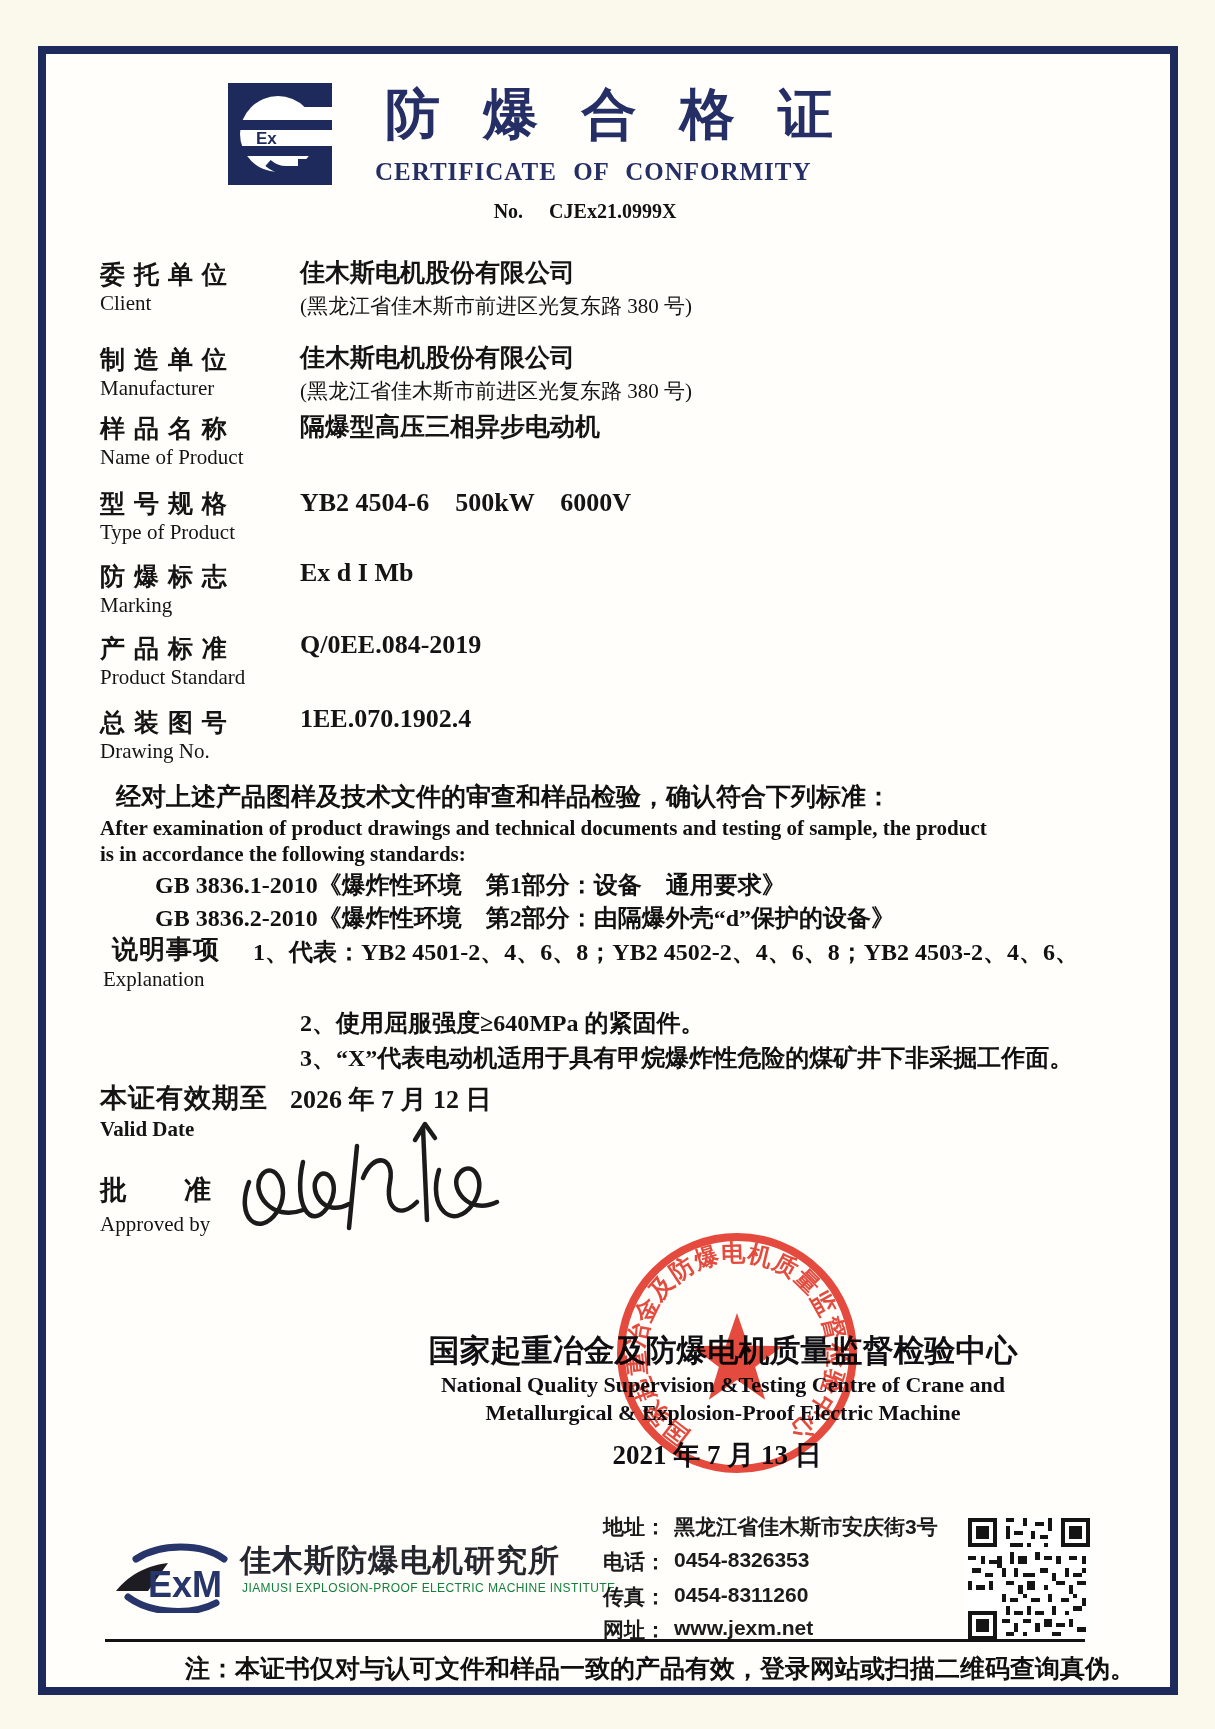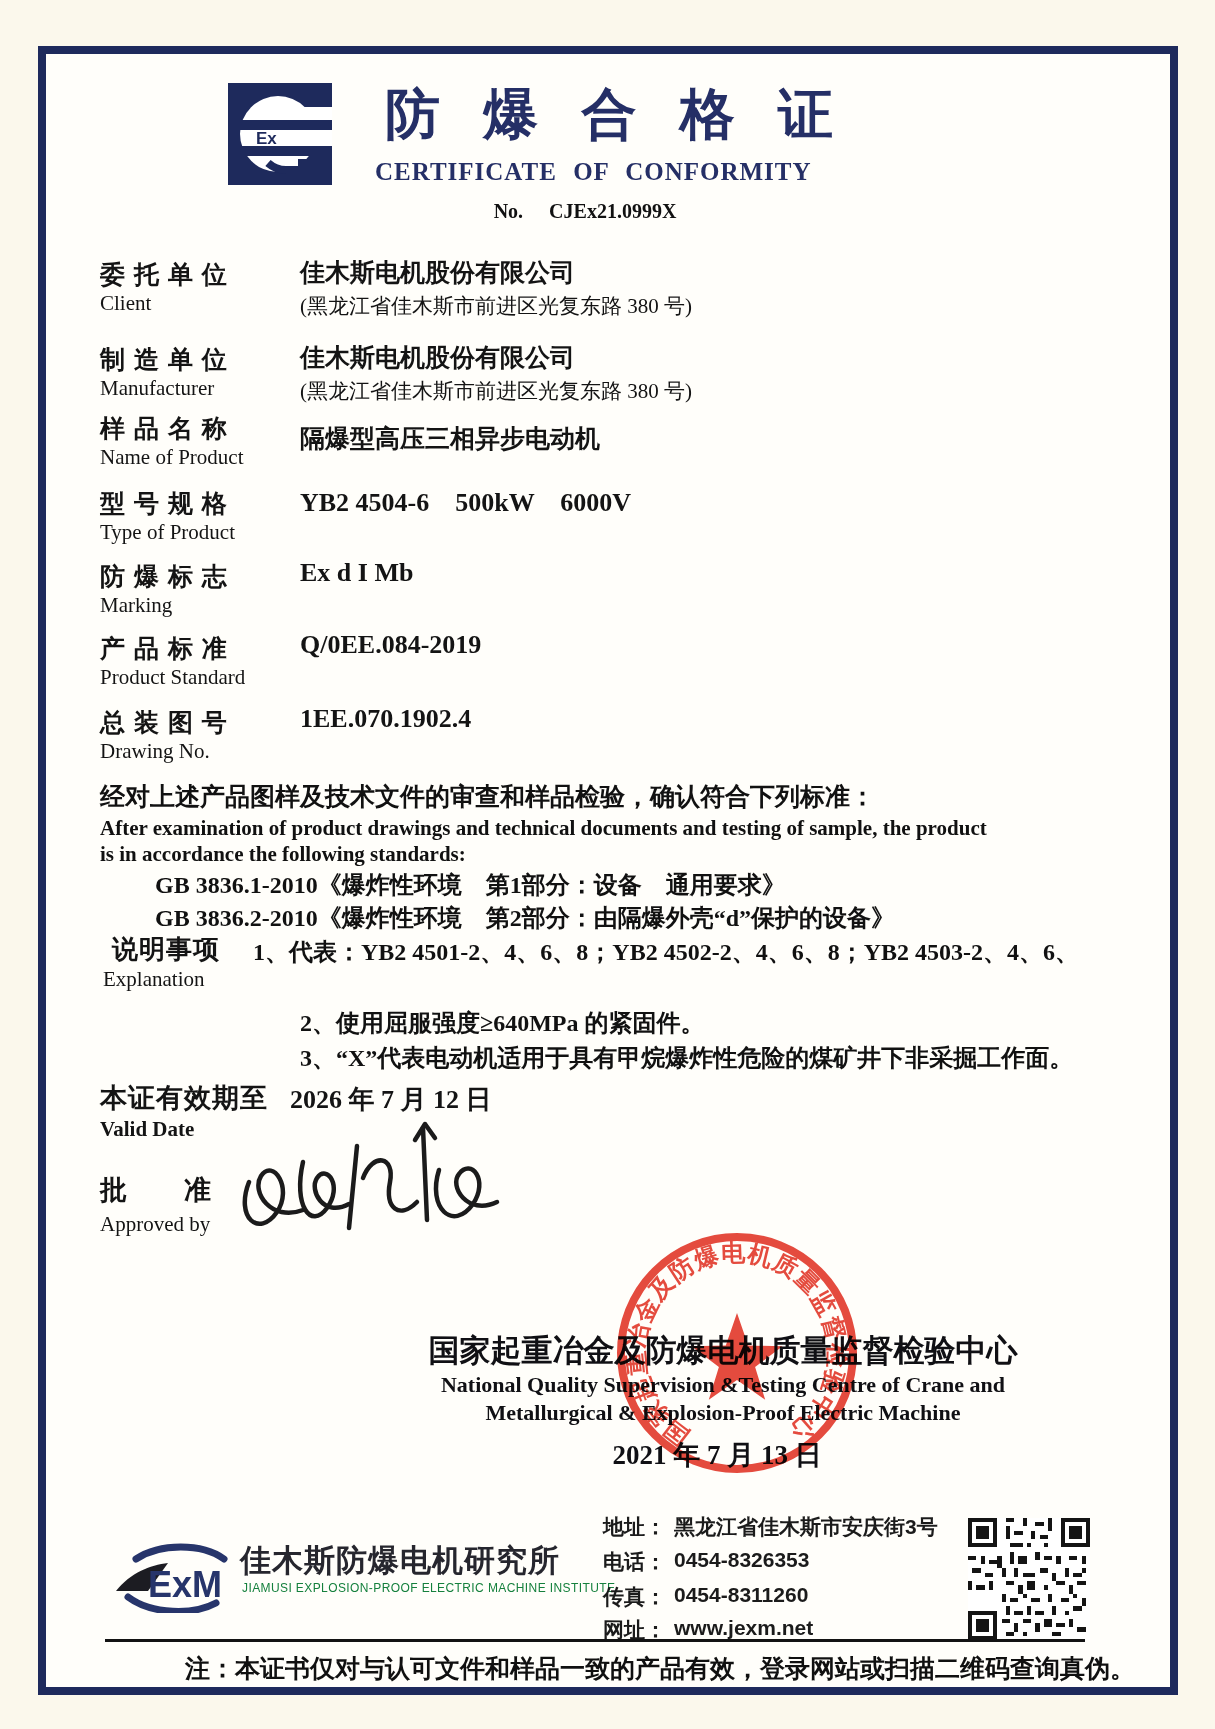--- a/index.html
+++ b/index.html
@@ -34,21 +34,21 @@
     white-space:nowrap;
   }
   .cert-no .gap{display:inline-block;width:26px;}
 
   .lbl-cn{font-size:25px;font-weight:bold;color:#141414;white-space:nowrap;letter-spacing:1px;}
   .lbl-en{font-family:"Liberation Serif",serif;font-size:21px;color:#141414;white-space:nowrap;}
   .val-bold{font-size:25px;font-weight:bold;color:#141414;white-space:nowrap;}
   .val-note{font-family:"Liberation Serif",serif;font-size:21px;color:#141414;white-space:nowrap;}
   .val-serif{font-family:"Liberation Serif",serif;font-size:26px;font-weight:600;color:#141414;white-space:nowrap;}
 
-  .stmt-cn{font-size:25px;font-weight:bold;white-space:nowrap;color:#111;}
+  .stmt-cn{font-size:25px;font-weight:bold;white-space:nowrap;color:#111;margin-left:16px;}
   .stmt-en{font-family:"Liberation Serif",serif;font-size:21px;font-weight:600;white-space:nowrap;color:#111;}
   .std-line{font-family:"Liberation Serif",serif;font-size:24px;font-weight:600;white-space:nowrap;color:#111;}
   .exp-item{font-family:"Liberation Serif",serif;font-size:24px;font-weight:600;white-space:nowrap;color:#111;}
 
   .issuer-cn{left:363px;top:1330px;width:720px;text-align:center;font-size:31px;font-weight:bold;white-space:nowrap;color:#101014;}
   .issuer-en{width:720px;left:363px;text-align:center;font-family:"Liberation Serif",serif;font-size:22px;font-weight:600;white-space:nowrap;color:#101014;}
   .issuer-date{left:417px;top:1437px;width:600px;text-align:center;font-family:"Liberation Serif",serif;font-size:27px;font-weight:600;white-space:nowrap;color:#101014;}
 
   .seal{left:605px;top:1219px;mix-blend-mode:multiply;opacity:.92;z-index:6;}
   .sign{left:215px;top:1120px;z-index:5;}
@@ -89,21 +89,21 @@
   <div class="abs val-bold" style="left:300px;top:256px;">佳木斯电机股份有限公司</div>
   <div class="abs val-note" style="left:300px;top:292px;">(黑龙江省佳木斯市前进区光复东路 380 号)</div>
 
   <div class="abs lbl-cn" style="left:100px;top:343px;">制 造 单 位</div>
   <div class="abs lbl-en" style="left:100px;top:376px;">Manufacturer</div>
   <div class="abs val-bold" style="left:300px;top:341px;">佳木斯电机股份有限公司</div>
   <div class="abs val-note" style="left:300px;top:377px;">(黑龙江省佳木斯市前进区光复东路 380 号)</div>
 
   <div class="abs lbl-cn" style="left:100px;top:412px;">样 品 名 称</div>
   <div class="abs lbl-en" style="left:100px;top:445px;">Name of Product</div>
-  <div class="abs val-bold" style="left:300px;top:422px;font-family:Liberation Mono, monospace;">隔爆型高压三相异步电动机</div>
+  <div class="abs val-bold" style="left:300px;top:410px;font-family:Liberation Mono, monospace;">隔爆型高压三相异步电动机</div>
 
   <div class="abs lbl-cn" style="left:100px;top:487px;">型 号 规 格</div>
   <div class="abs lbl-en" style="left:100px;top:520px;">Type of Product</div>
   <div class="abs val-serif" style="left:300px;top:485px;">YB2 4504-6　500kW　6000V</div>
 
   <div class="abs lbl-cn" style="left:100px;top:560px;">防 爆 标 志</div>
   <div class="abs lbl-en" style="left:100px;top:593px;">Marking</div>
   <div class="abs val-serif" style="left:300px;top:558px;">Ex d I Mb</div>
 
   <div class="abs lbl-cn" style="left:100px;top:632px;">产 品 标 准</div>

